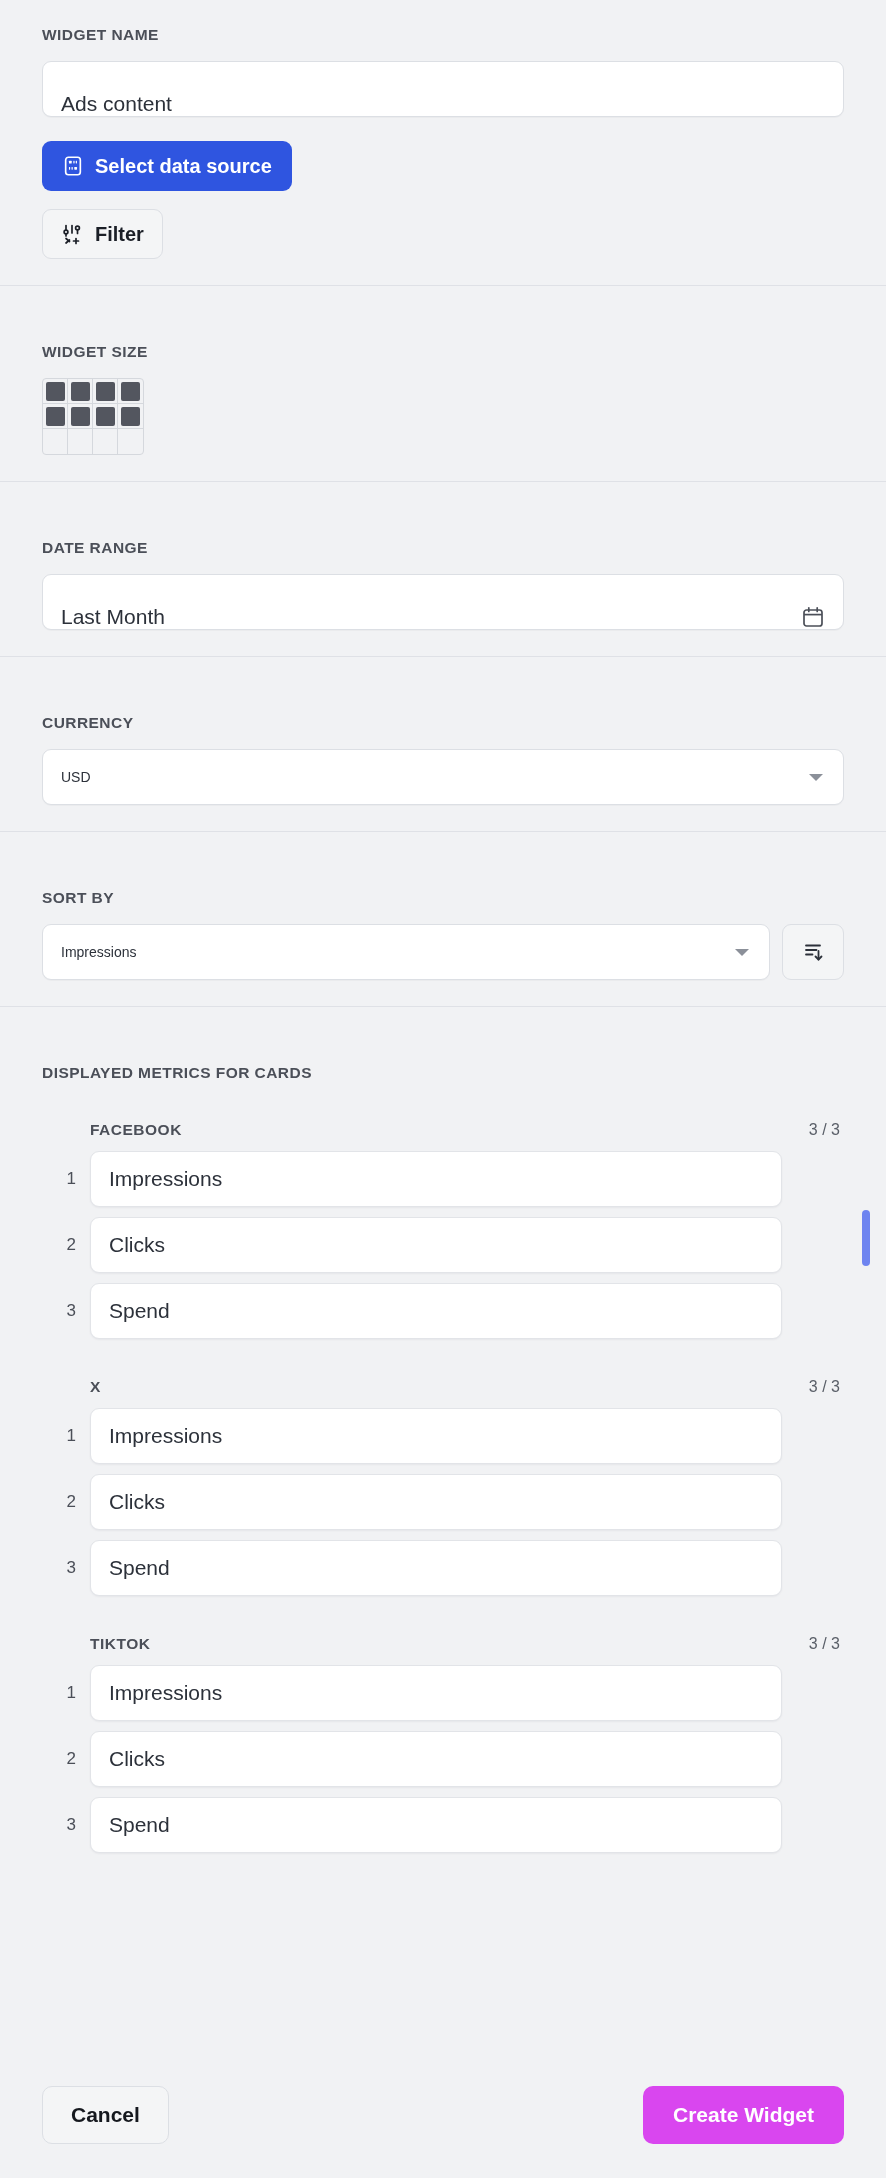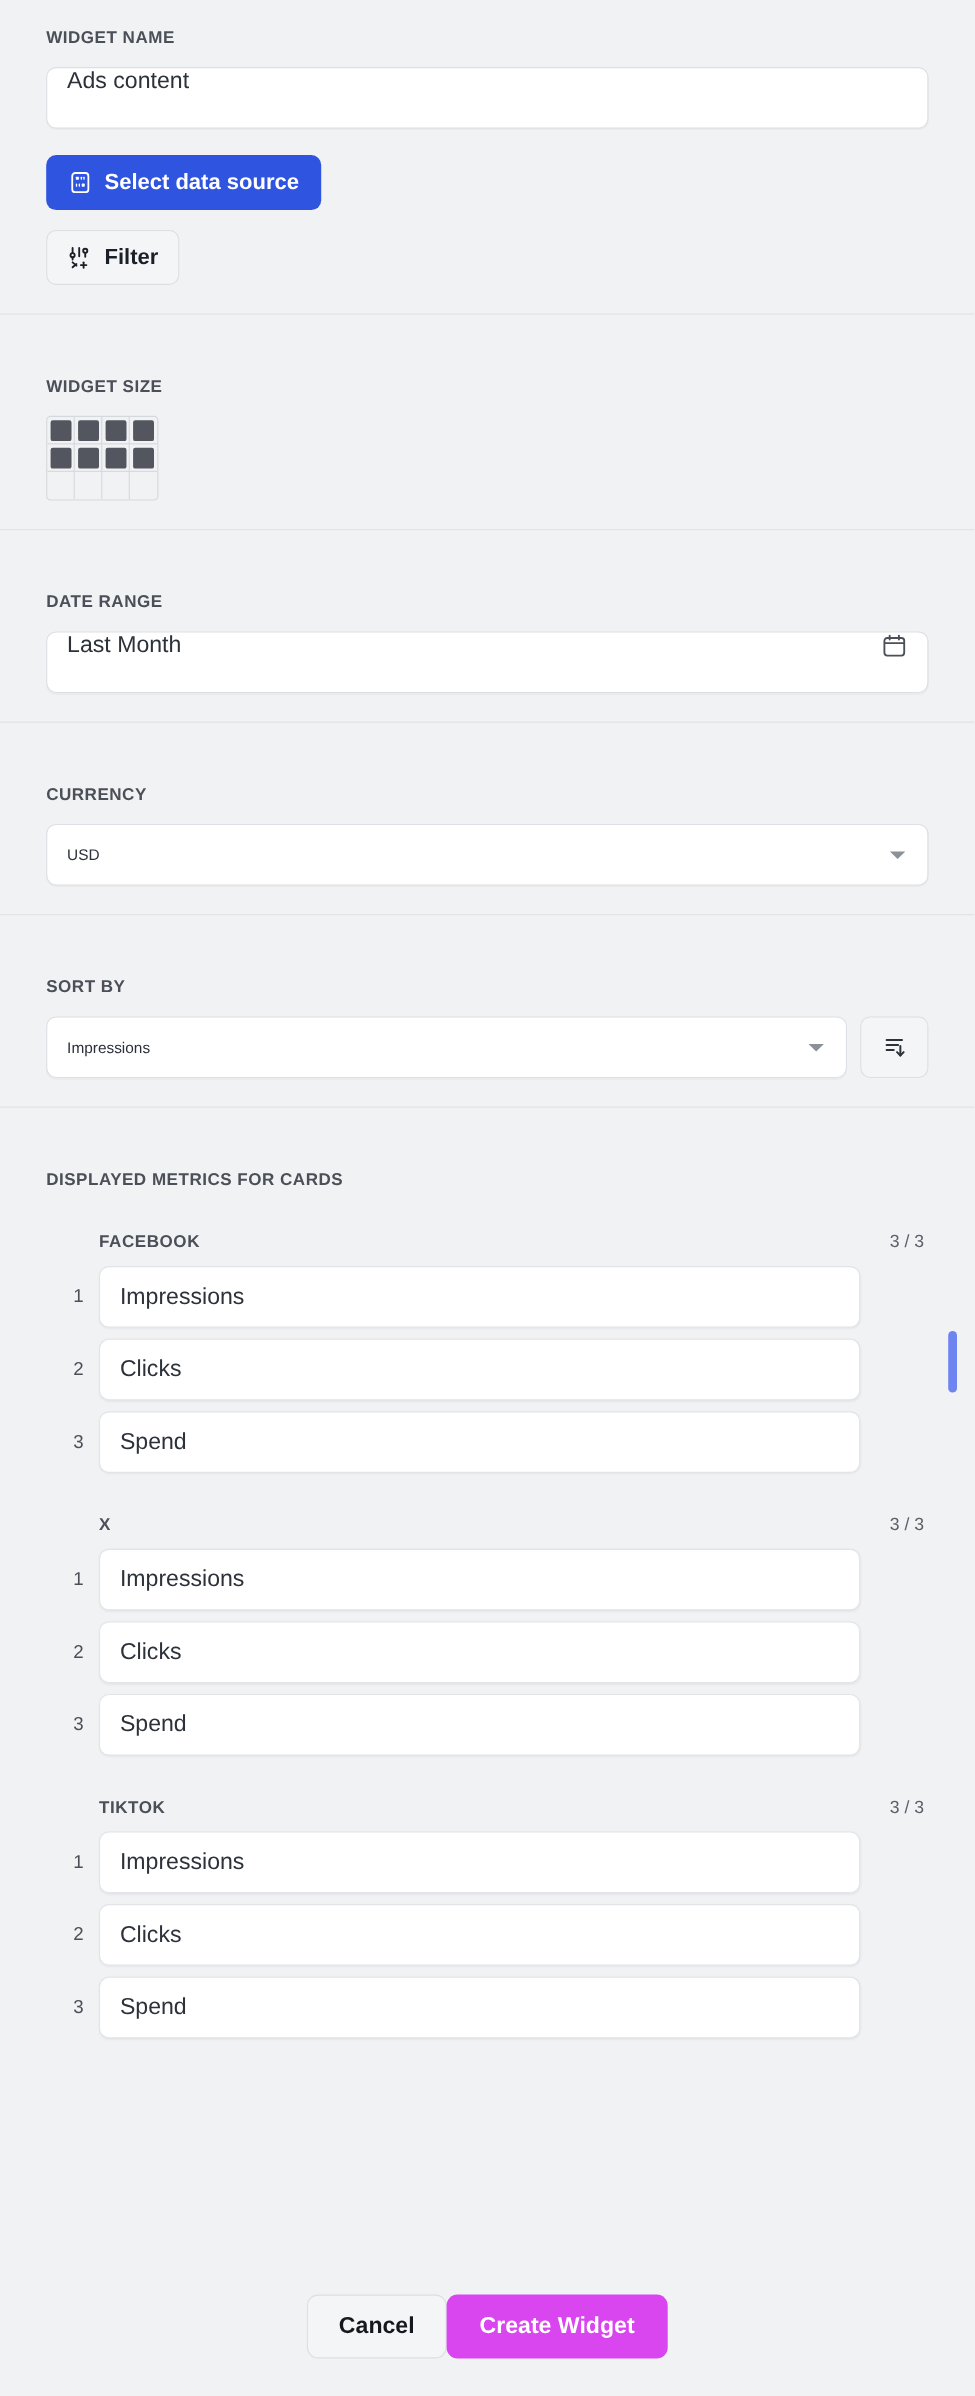--- a/index.html
+++ b/index.html
@@ -38,21 +38,21 @@
   }
 
   
   .text-input {
     width: 100%;
     height: 56px;
     background: #ffffff;
     border: 1px solid #dcdfe4;
     border-radius: 9px;
     display: flex;
-    align-items: flex-start;
+    align-items: flex-end;
     padding: 0 18px;
     font-size: 21px;
     color: #2c313a;
     box-shadow: 0 1px 1px rgba(16,24,40,0.03);
   }
   .text-input .value { flex: 1; font-size: 21px; color: #2c313a; }
 
   
   .btn-primary {
     display: inline-flex;
@@ -220,21 +220,21 @@
     border-radius: 4px;
     background: #6e84f0;
     cursor: pointer;
   }
 
   
   .footer {
     margin-top: auto;
     display: flex;
     align-items: center;
-    justify-content: center;
+    justify-content: space-between;
     padding: 26px 42px 34px 42px;
   }
   .btn-cancel {
     height: 58px;
     padding: 0 28px;
     background: #f4f5f6;
     border: 1px solid #dcdfe4;
     border-radius: 10px;
     font-size: 21px;
     font-weight: bold;

